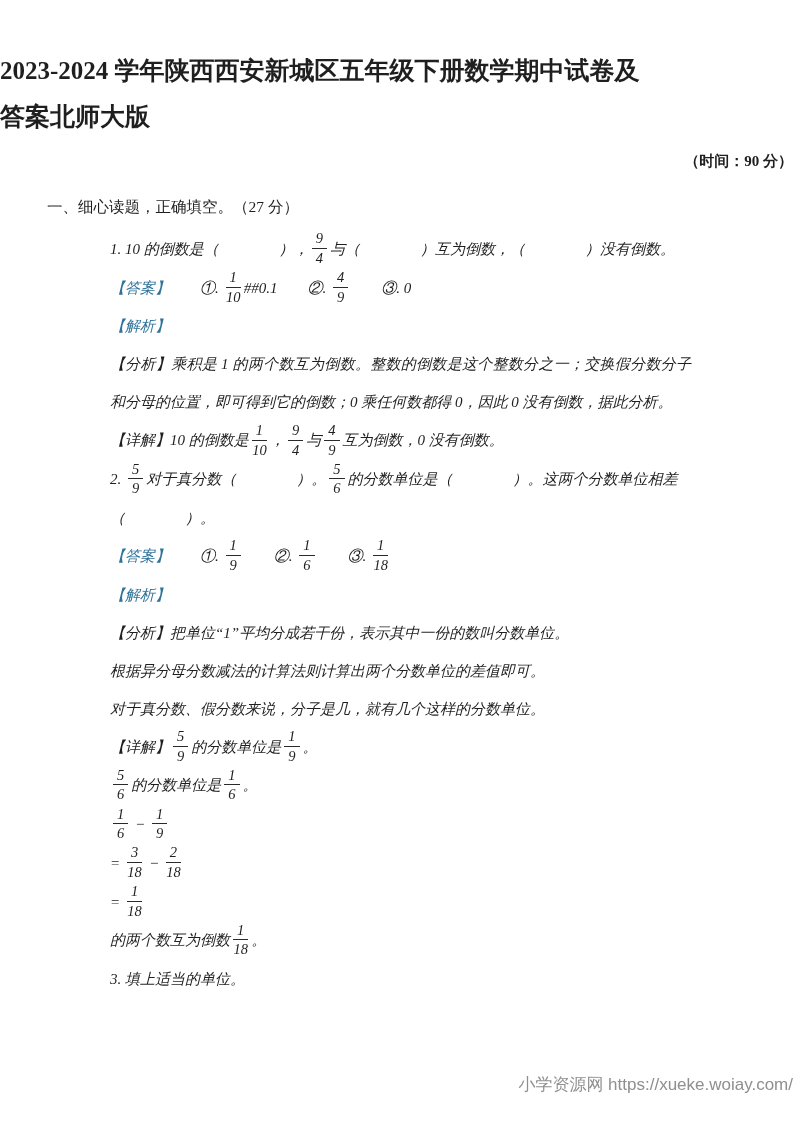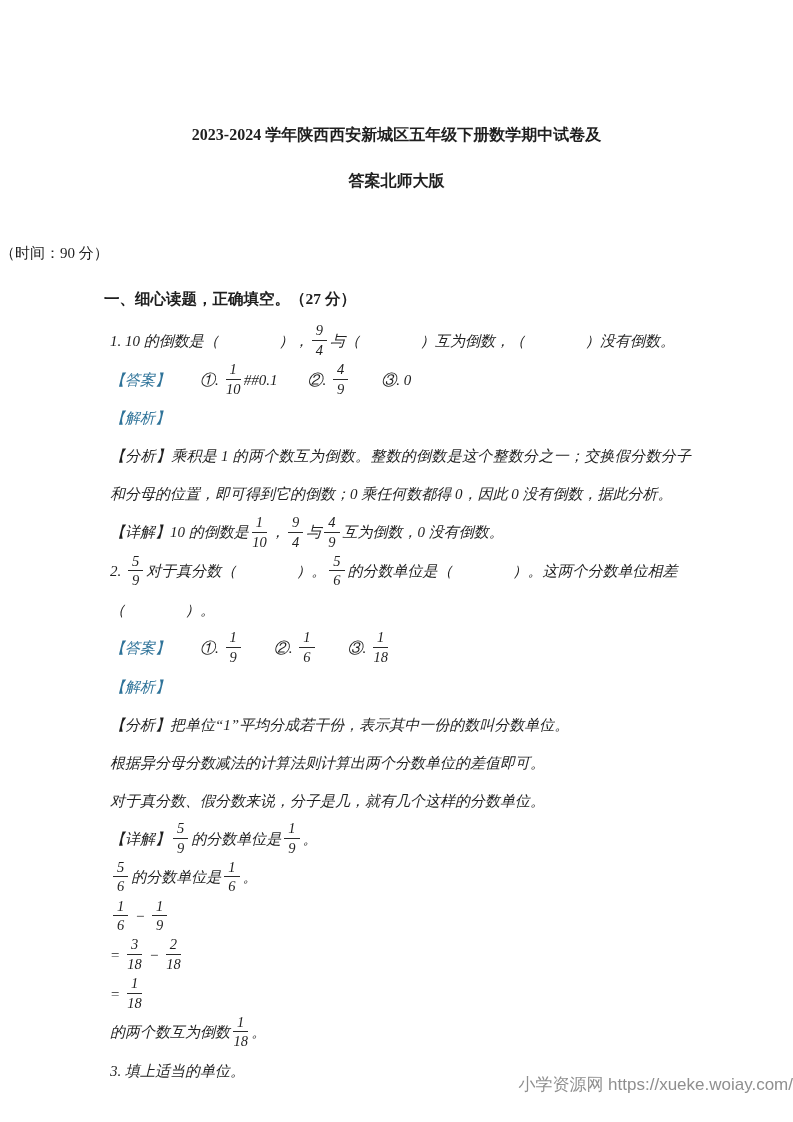--- a/index.html
+++ b/index.html
@@ -7,35 +7,34 @@
     position: relative;
     width: 793px;
     height: 1122px;
     margin: 0 auto;
     background: #ffffff;
     font-family: "Liberation Serif", "DejaVu Serif", serif;
     color: var(--text-black, #1f1f1f);
     overflow: hidden;
   }
   .title {
-    padding-top: 112px;
-    text-align: center;
+    padding-top: 48px;
     font-weight: bold;
-    font-size: 16px;
+    font-size: 25px;
     line-height: 46px;
   }
   .time-note {
-    margin-top: 40px;
-    text-align: left;
-    font-weight: normal;
+    margin-top: 12px;
+    text-align: right;
+    font-weight: bold;
     font-size: 15px;
   }
   .section-heading {
-    margin: 26px 104px 0 104px;
-    font-weight: bold;
+    margin: 26px 104px 0 47px;
+    font-weight: normal;
     font-size: 15.5px;
   }
   .content {
     margin: 12px 102px 0 110px;
   }
   .line {
     font-size: 15px;
     line-height: 38px;
     text-align: justify;
     font-style: italic;

